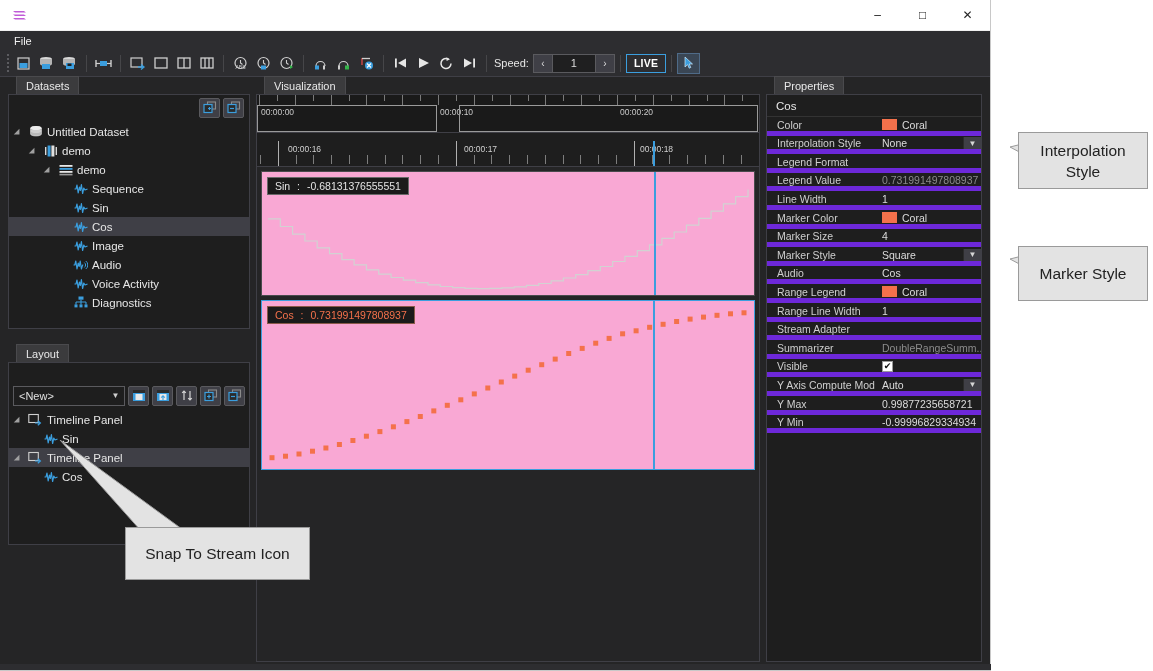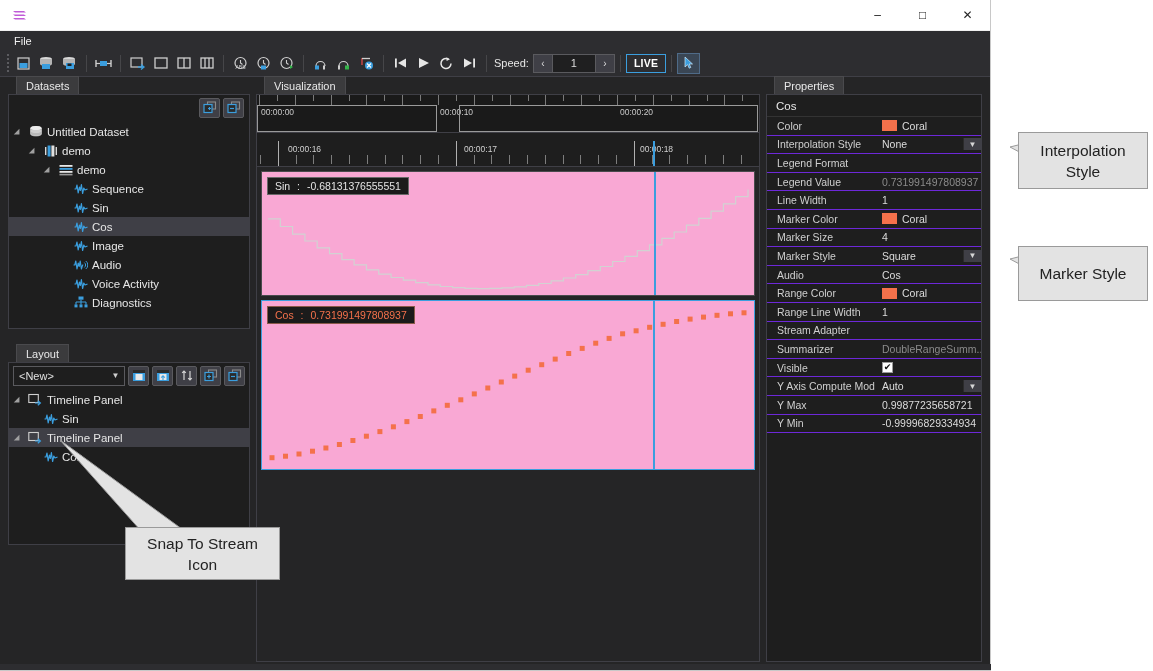--- a/index.html
+++ b/index.html
@@ -79,21 +79,21 @@
   .tnode.sel{ background:#3f3f46;}
   .tnode .arrow{ width:9px; height:9px; flex:0 0 9px; position:relative;}
   .tnode .arrow.open::before{
     content:""; position:absolute; left:1px; top:2px;
     border-left:4px solid #a0a0a0; border-top:4px solid transparent; border-bottom:4px solid transparent;
     transform:rotate(45deg); transform-origin:center;
   }
   .tnode .ico{ width:15px; height:14px; flex:0 0 15px; display:flex; align-items:center; justify-content:center;}
   #layout-panel{ position:absolute; left:0; top:268px; width:242px; height:200px;}
   #layout-panel .panel-body{ position:absolute; top:17px; left:0; right:0; bottom:0;}
-  #lay-toolbar{ height:25px; display:flex; align-items:center; padding:0 4px; gap:3px;}
+  #lay-toolbar{ height:25px; display:flex; align-items:center; padding:0 4px; gap:3px;margin-top:20px;}
   .combo{
     flex:1; height:20px; background:#1e1e1e; border:1px solid #5a5a5e; display:flex;
     align-items:center; padding-left:5px; color:#e0e0e0; font-size:11px; position:relative;
   }
   .combo .cv{ flex:1;}
   .combo .carrow{
     width:17px;height:18px;display:flex;align-items:center;justify-content:center;color:#cfcfcf;font-size:8px;
   }
   
   #viz-panel{ position:absolute; left:256px; top:0; width:504px; bottom:8px;}
@@ -109,21 +109,21 @@
   .plot{ position:relative; margin:4px 4px 0 4px; background:#f9a8d4; overflow:hidden;}
   .plot .legend{
     position:absolute; left:5px; top:5px; background:#1b1b1b;
     border:1px solid #6a6a6a; padding:2px 7px; font-size:10.5px; z-index:5; white-space:nowrap;
   }
   .cursorline{ position:absolute; top:0; bottom:0; width:2px; background:#3b9ede; z-index:4;}
   
   #props-panel{ position:absolute; left:766px; top:0; width:216px; bottom:8px;}
   #props-panel .panel-body{ position:absolute; top:17px; left:0; right:0; bottom:0;}
   #props-head{ height:22px; display:flex; align-items:center; padding-left:9px; font-size:11.5px; color:#e8e8e8; border-bottom:1px solid #333;}
-  .prow{ height:18.6px; display:flex; align-items:center; border-bottom:1px solid #6d28d9;}
+  .prow{ height:18.6px; display:flex; align-items:flex-end; border-bottom:5px solid #6d28d9;}
   .pname{ width:108px; flex:0 0 108px; padding-left:10px; font-size:10.5px; color:#cfcfcf; white-space:nowrap; overflow:hidden;}
   .pval{ flex:1; display:flex; align-items:center; padding-left:7px; font-size:10.5px; color:#dcdcdc; position:relative; overflow:hidden; white-space:nowrap;}
   .pval.dim{ color:#8b8b8b;}
   .swatch{ width:15px; height:11px; background:#f4714b; margin-right:5px; flex:0 0 15px;}
   .pdrop{
     position:absolute; right:0; top:0; bottom:0; width:18px; background:#3f3f46;
     display:flex; align-items:center; justify-content:center; color:#d6d6d6; font-size:8px;
     border-left:1px solid #2b2b2b;
   }
   .pcheck{
@@ -740,21 +740,21 @@
                 <span class="pdrop">▼</span>
               </div>
             </div>
             <div class="prow">
               <div class="pname">Audio</div>
               <div class="pval">
                 <span>Cos</span>
               </div>
             </div>
             <div class="prow">
-              <div class="pname">Range Color</div>
+              <div class="pname">Range Legend</div>
               <div class="pval">
                 <span class="swatch" style="background: rgb(244, 113, 75);"></span>
                 <span>Coral</span>
               </div>
             </div>
             <div class="prow">
               <div class="pname">Range Line Width</div>
               <div class="pval">
                 <span>1</span>
               </div>
@@ -814,15 +814,15 @@
 <svg class="co-tail" style="left:1010px;top:252px;" width="33" height="24" viewBox="0 0 33 24">
   <path d="M0 7 L28 0 L28 22 Z" fill="#e3e3e3" stroke="#9a9a9a" stroke-width="1"></path>
 </svg>
 <div class="callout" style="left:1018px;top:246px;width:130px;height:55px;">
   <span>Marker Style</span>
 </div>
 
 <svg class="co-tail" style="left:56px;top:440px;" width="210" height="100" viewBox="0 0 210 100">
   <path d="M4 0 L130 92 L86 92 Z" fill="#e3e3e3" stroke="#9a9a9a" stroke-width="1"></path>
 </svg>
-<div class="callout" style="left:125px;top:527px;width:155px;height:53px;">
+<div class="callout" style="left:125px;top:527px;width:185px;height:53px;">
   <span>Snap To Stream Icon</span>
 </div>
 
 </body></html>

